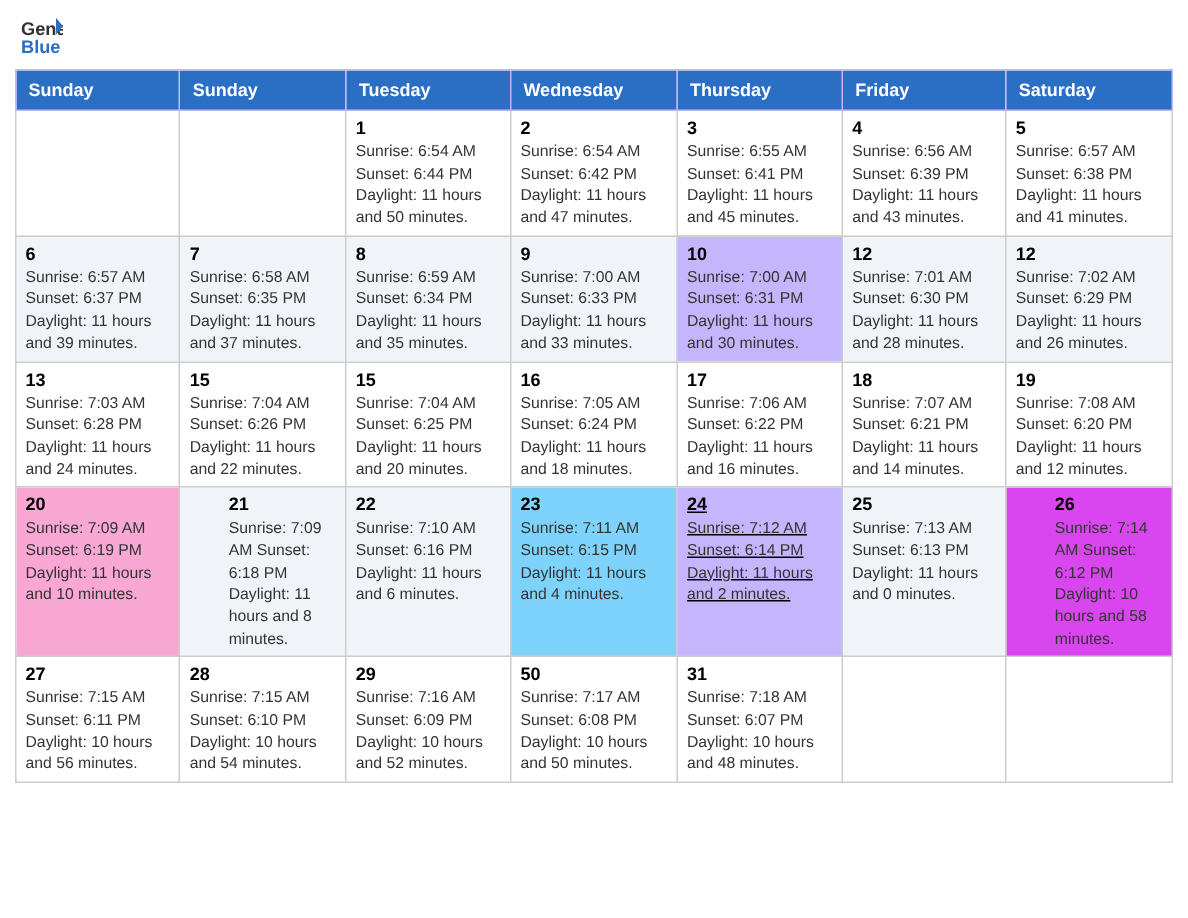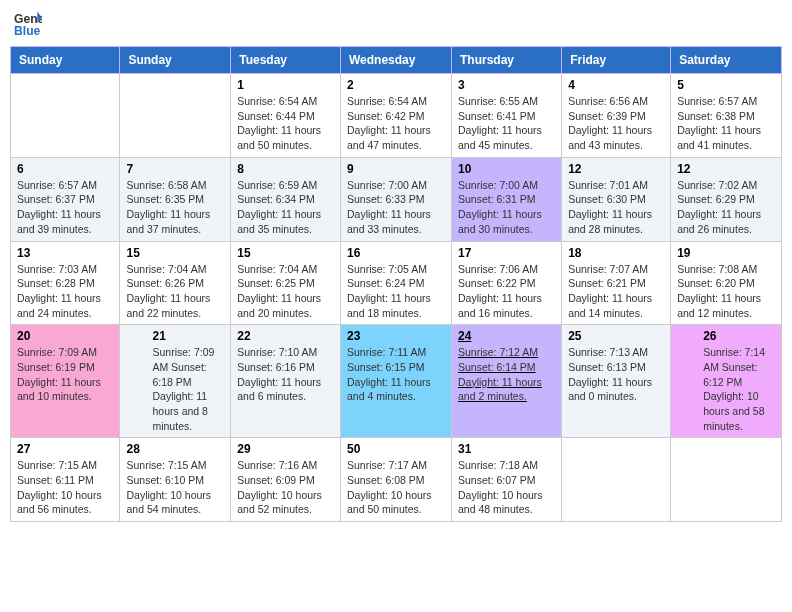--- a/index.html
+++ b/index.html
@@ -260,21 +260,21 @@
           <div class="day-info">Sunrise: 7:12 AM
 Sunset: 6:14 PM
 Daylight: 11 hours and 2 minutes.</div>
         </td>
         <td style="background: rgb(240, 244, 249);">
           <span class="day-num">25</span>
           <div class="day-info">Sunrise: 7:13 AM
 Sunset: 6:13 PM
 Daylight: 11 hours and 0 minutes.</div>
         </td>
-        <td style="background: #f0abfc; padding-left: 32px;">
+        <td style="background: #d946ef; padding-left: 32px;">
           <span class="day-num">26</span>
           <div class="day-info">Sunrise: 7:14 AM
 Sunset: 6:12 PM
 Daylight: 10 hours and 58 minutes.</div>
         </td>
       </tr>
       <tr>
         <td>
           <span class="day-num">27</span>
           <div class="day-info">Sunrise: 7:15 AM

